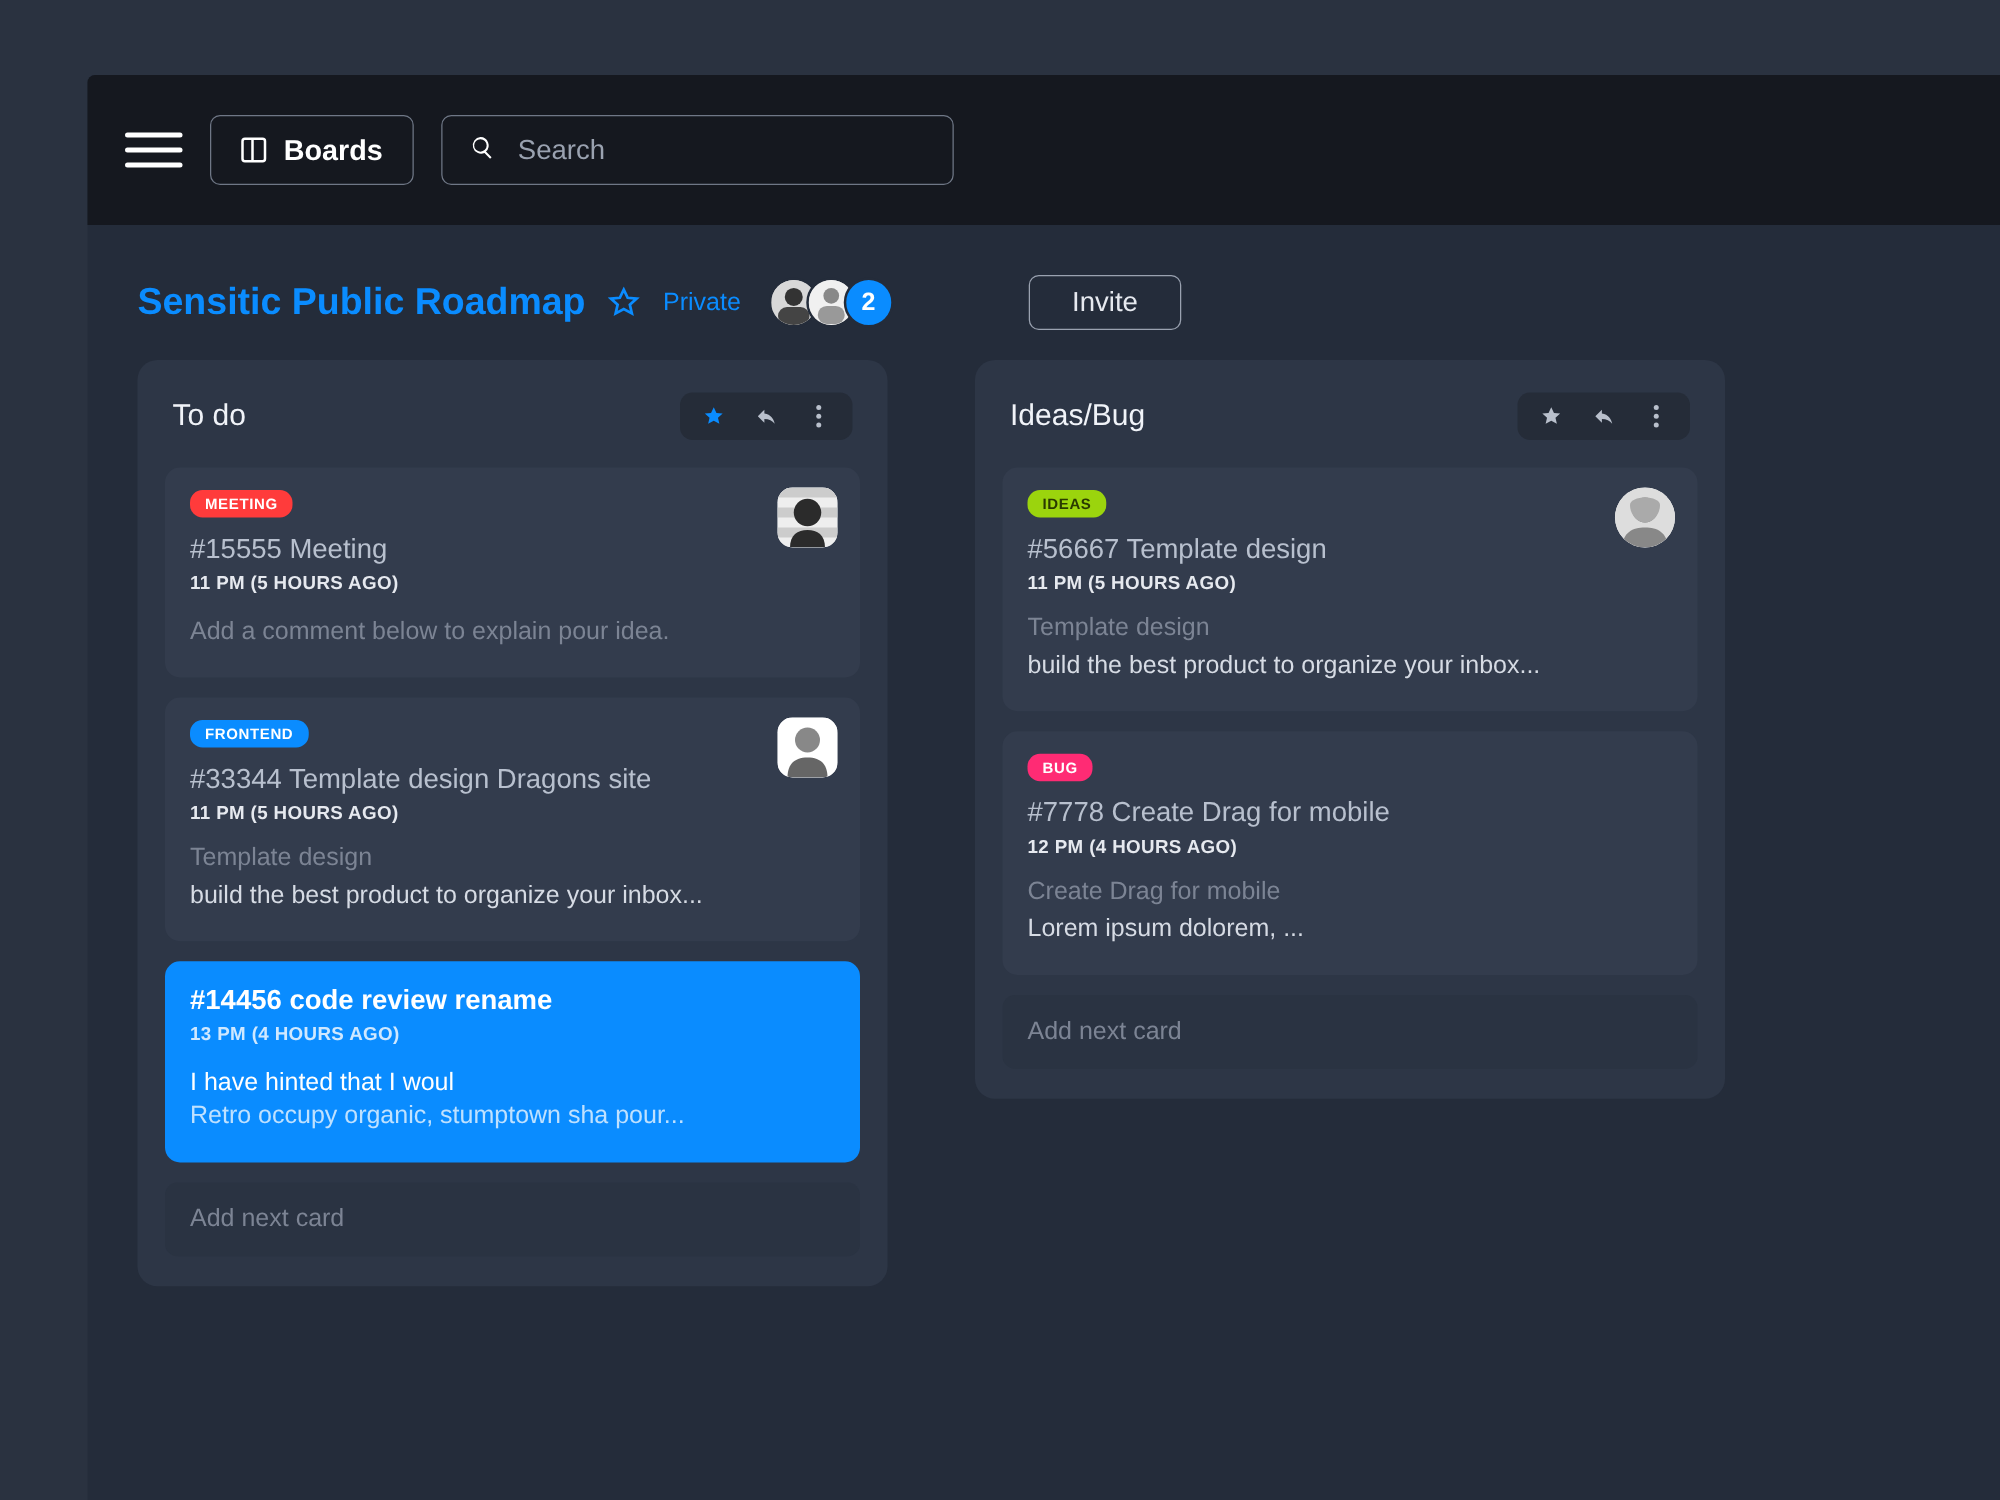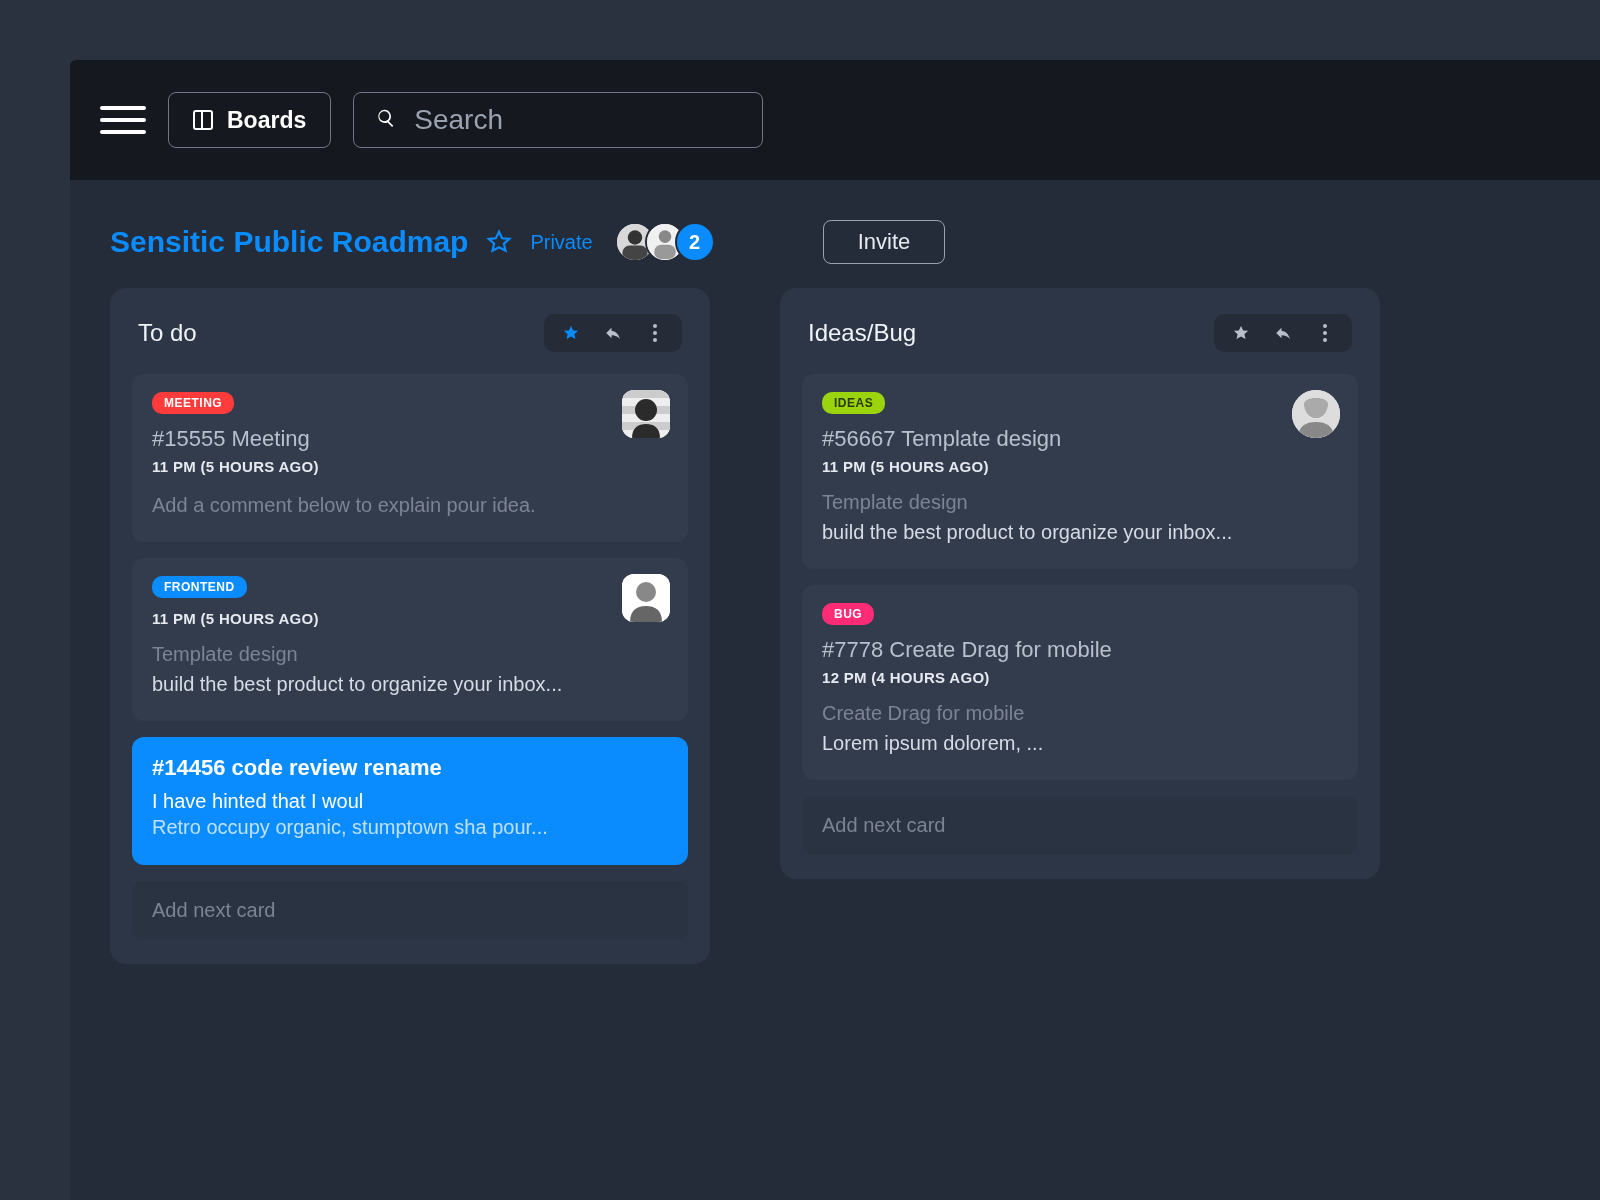--- a/index.html
+++ b/index.html
@@ -79,21 +79,21 @@
     align-items: center;
     padding: 0 22px;
     gap: 18px;
   }
   .search-icon svg { width: 20px; height: 20px; fill: #fff; }
   .search-input {
     background: transparent;
     border: none;
     outline: none;
     color: #c2c9d4;
-    font-size: 28px;
+    font-size: 22px;
     flex: 1;
   }
   .search-input::placeholder { color: #9aa2b0; }
 
   .board-header {
     display: flex;
     align-items: center;
     padding: 40px 40px 24px 40px;
     gap: 18px;
     flex-wrap: wrap;
@@ -364,27 +364,29 @@
 
       <div class="card">
         <span class="tag tag-blue">FRONTEND</span>
         <div class="card-avatar">
           <svg viewBox="0 0 48 48">
               <rect width="48" height="48" fill="#fff"></rect>
               <circle cx="24" cy="18" r="10" fill="#888"></circle>
               <path d="M8 48c0-12 7-16 16-16s16 4 16 16z" fill="#666"></path>
             </svg>
         </div>
+        <div class="card-title">#33344 Template design Dragons site</div>
         <div class="card-time">11 PM (5 HOURS AGO)</div>
         <div class="card-sub">Template design</div>
         <div class="card-body">build the best product to organize your inbox...</div>
       </div>
 
       <div class="card highlight">
         <div class="card-title" style="font-weight:600">#14456 code review rename</div>
+        <div class="card-time">13 PM (4 HOURS AGO)</div>
         <div class="card-body">I have hinted that I woul</div>
         <div class="card-sub">Retro occupy organic, stumptown sha pour...</div>
       </div>
 
       <button class="add-card">Add next card</button>
     </div>
 
     <div class="column">
       <div class="col-header">
         <span class="col-title">Ideas/Bug</span>

